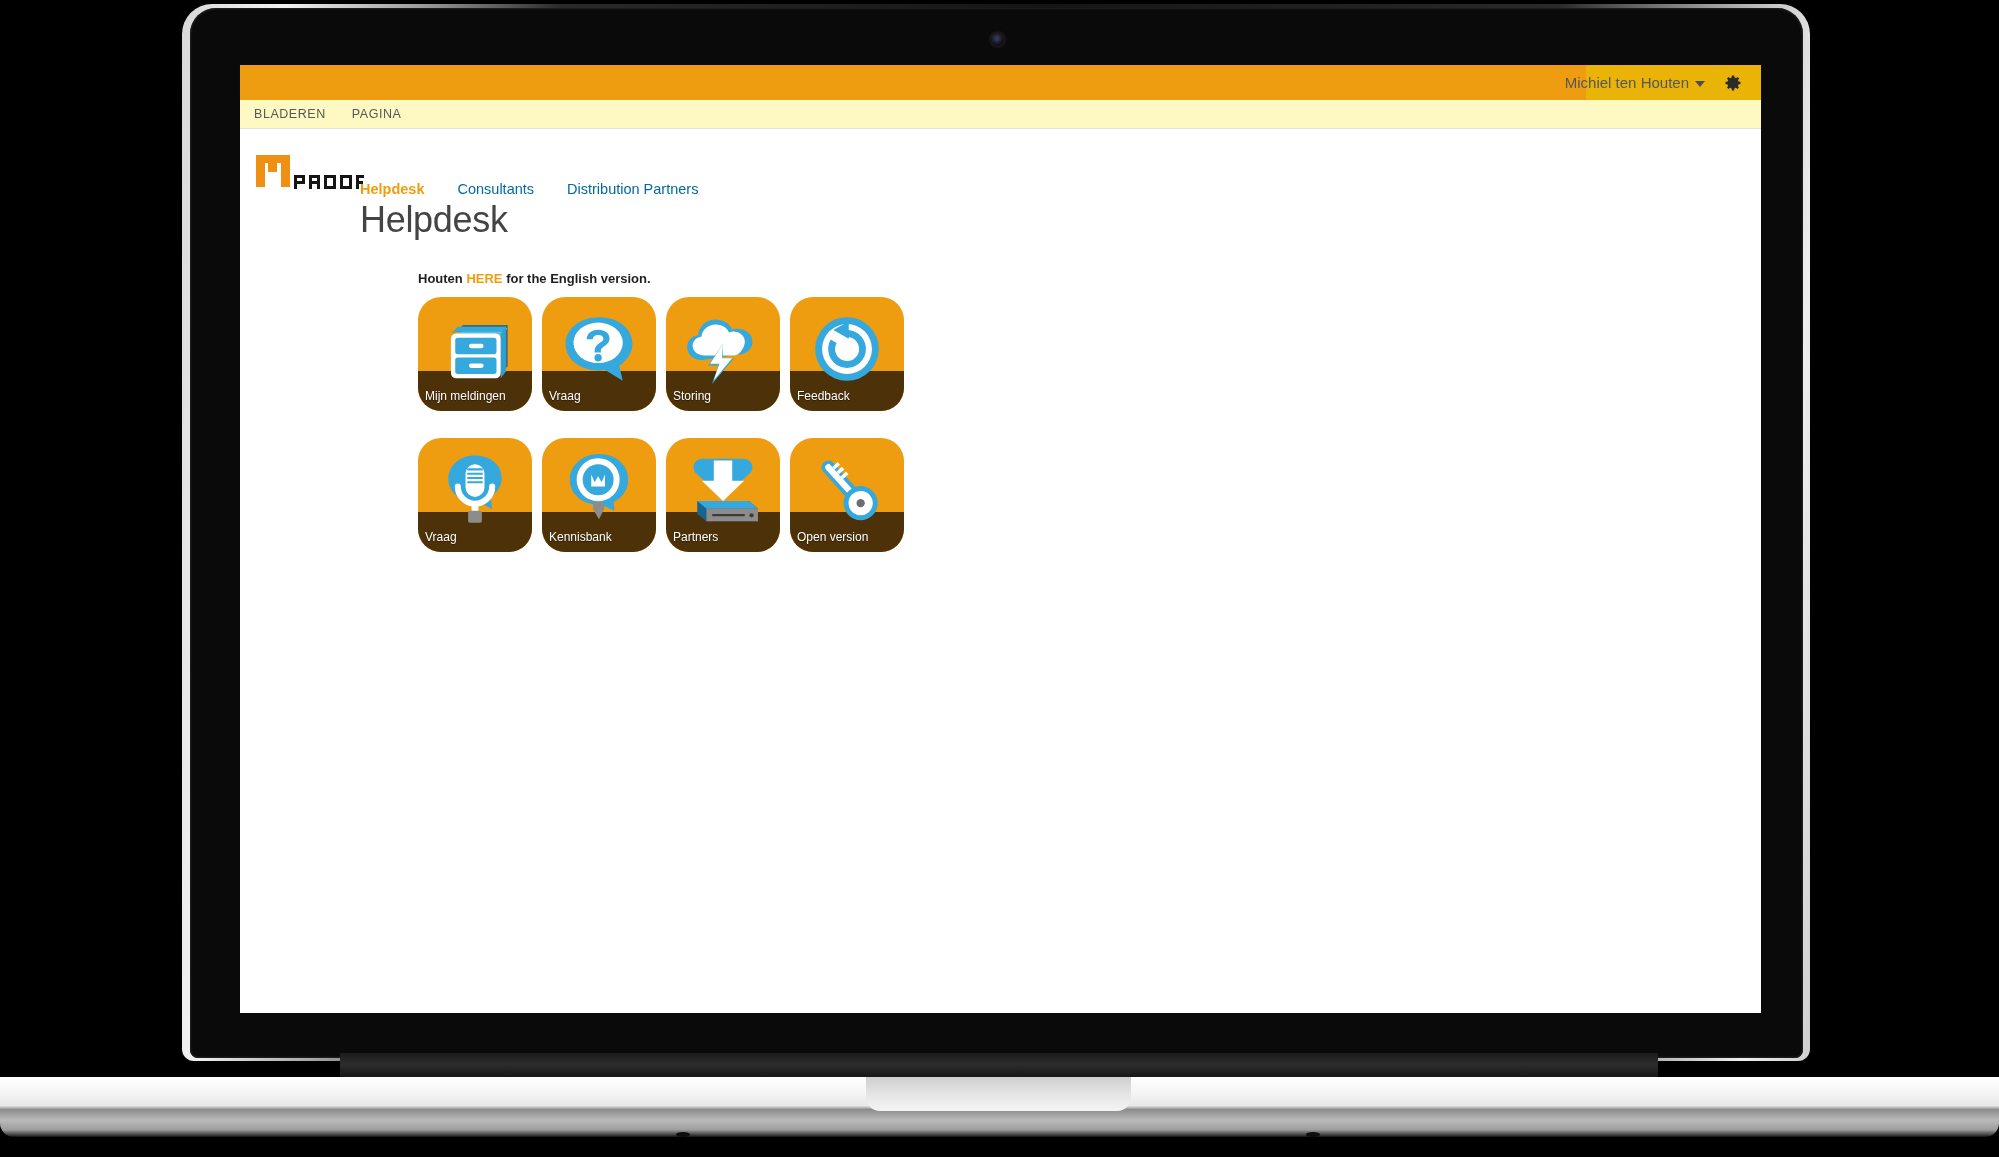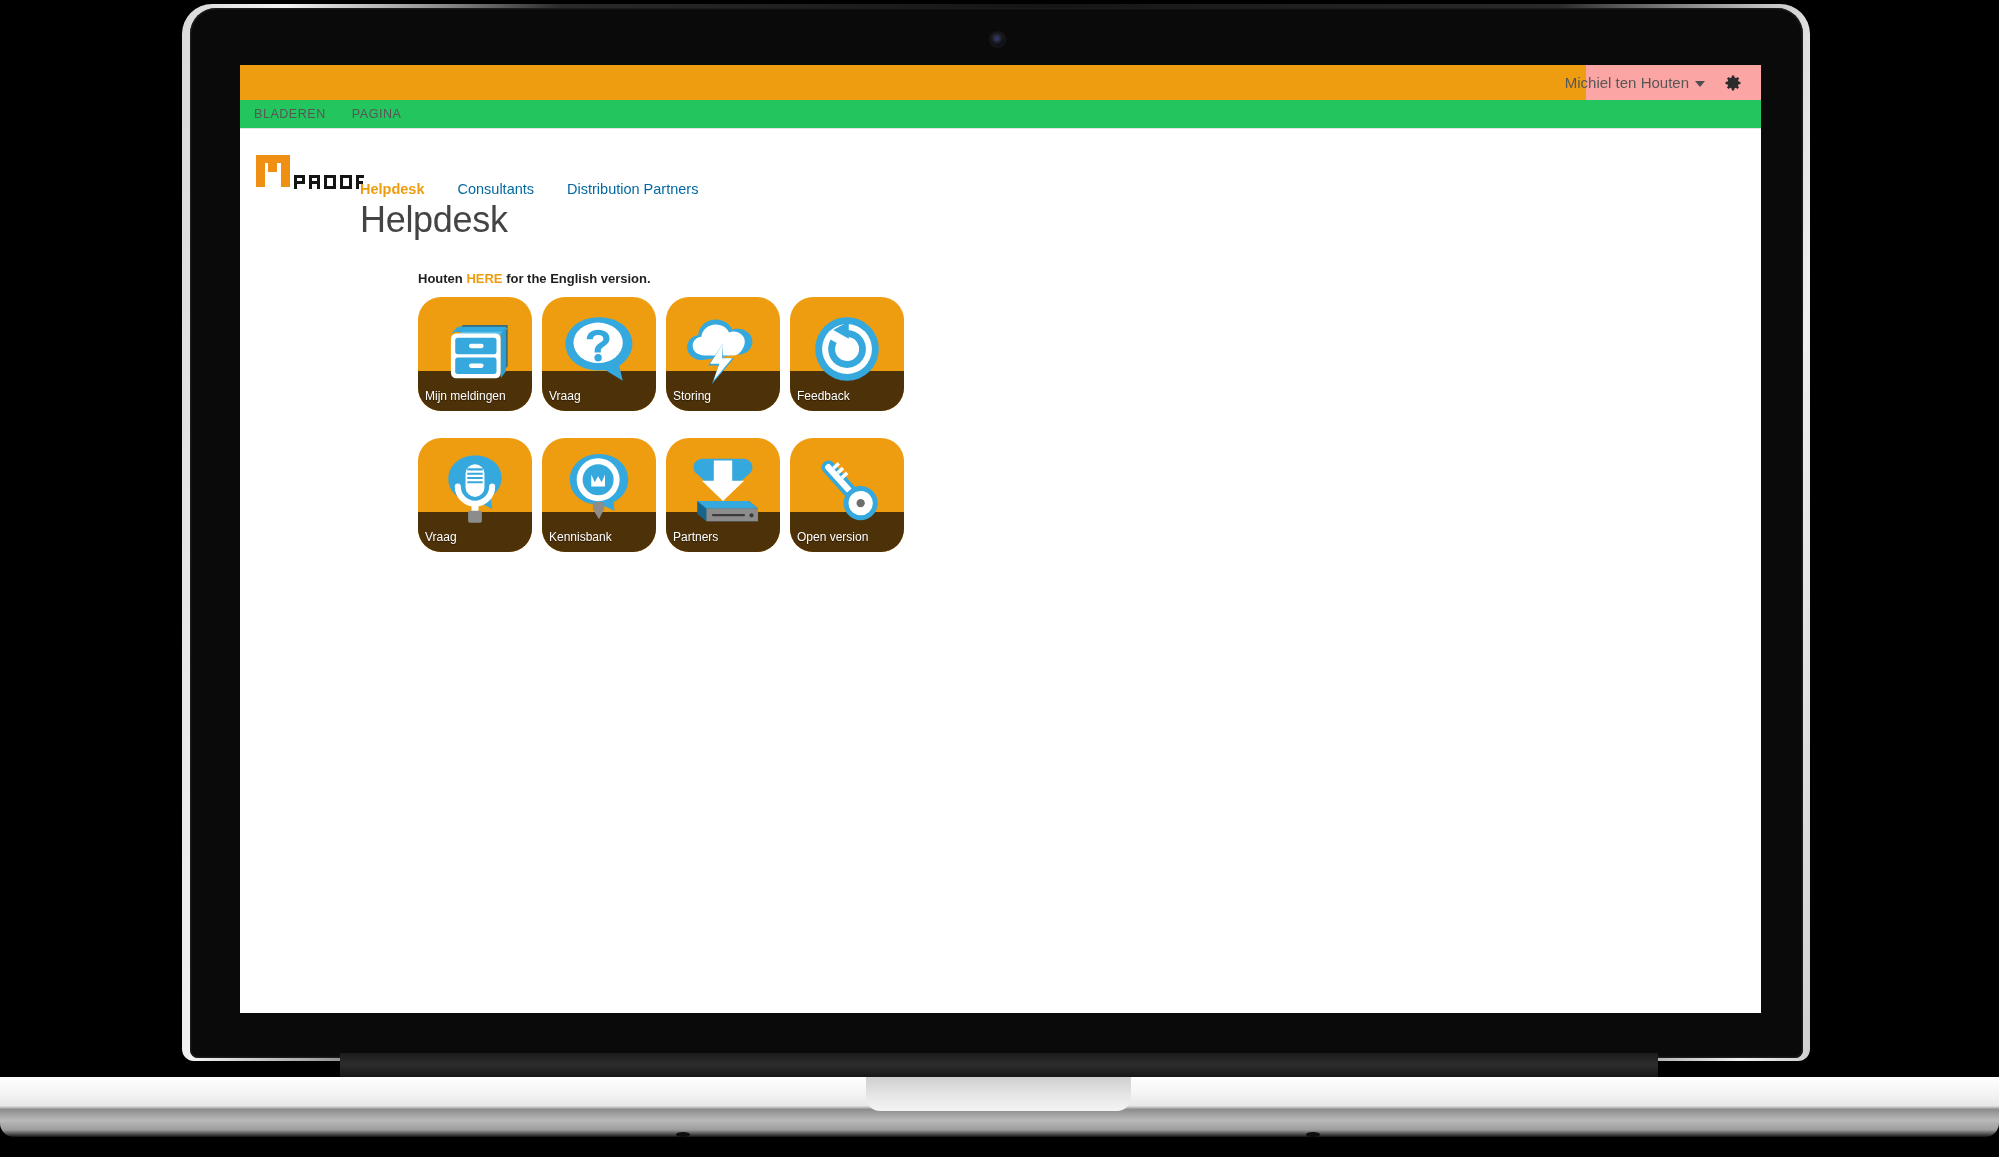--- a/index.html
+++ b/index.html
@@ -75,21 +75,21 @@
   #laptop-base-notch {
     position:absolute; left:866px; top:1077px;
     width:265px; height:34px;
     background: linear-gradient(180deg,#cfcfcf 0%,#e6e6e6 55%,#f4f4f4 100%);
     border-radius: 0 0 14px 14px;
   }
   #laptop-foot-left { position:absolute; left:676px; top:1132px; width:14px; height:5px; background:#0d0d0d; border-radius:50%; }
   #laptop-foot-right{ position:absolute; left:1306px; top:1132px; width:14px; height:5px; background:#0d0d0d; border-radius:50%; }
 
   
-  #suite-bar { position:relative; height:35px; width:100%; background:#fca5a5; }
+  #suite-bar { position:relative; height:35px; width:100%; background:#eab308; }
   #suite-bar-orange {
     position:absolute; left:0; top:0; width:1346px; height:35px;
     background:#ef9d10;
   }
   #suite-bar-right {
     position:absolute; right:0; top:0; height:35px;
     display:flex; align-items:center; gap:18px;
     padding-right:18px;
   }
   #user-menu {
@@ -99,21 +99,21 @@
   #user-menu .caret {
     width:0;height:0;border-left:5px solid transparent;border-right:5px solid transparent;
     border-top:6px solid #4e4e4e; margin-top:3px;
   }
   .gear {
     width:20px;height:20px; display:block;
   }
 
   
   #ribbon-bar {
-    height:29px; background:#22c55e; border-bottom:1px solid #e3e3e3;
+    height:29px; background:#fef9c3; border-bottom:1px solid #e3e3e3;
     display:flex; align-items:center; padding-left:14px; gap:26px;
   }
   .ribbon-tab {
     font-size:12.5px; letter-spacing:.55px; color:#575757; cursor:pointer;
     text-transform:uppercase;
   }
 
   
   #site-header { position:relative; height:94px; background:#fff;text-align:center; }
 

